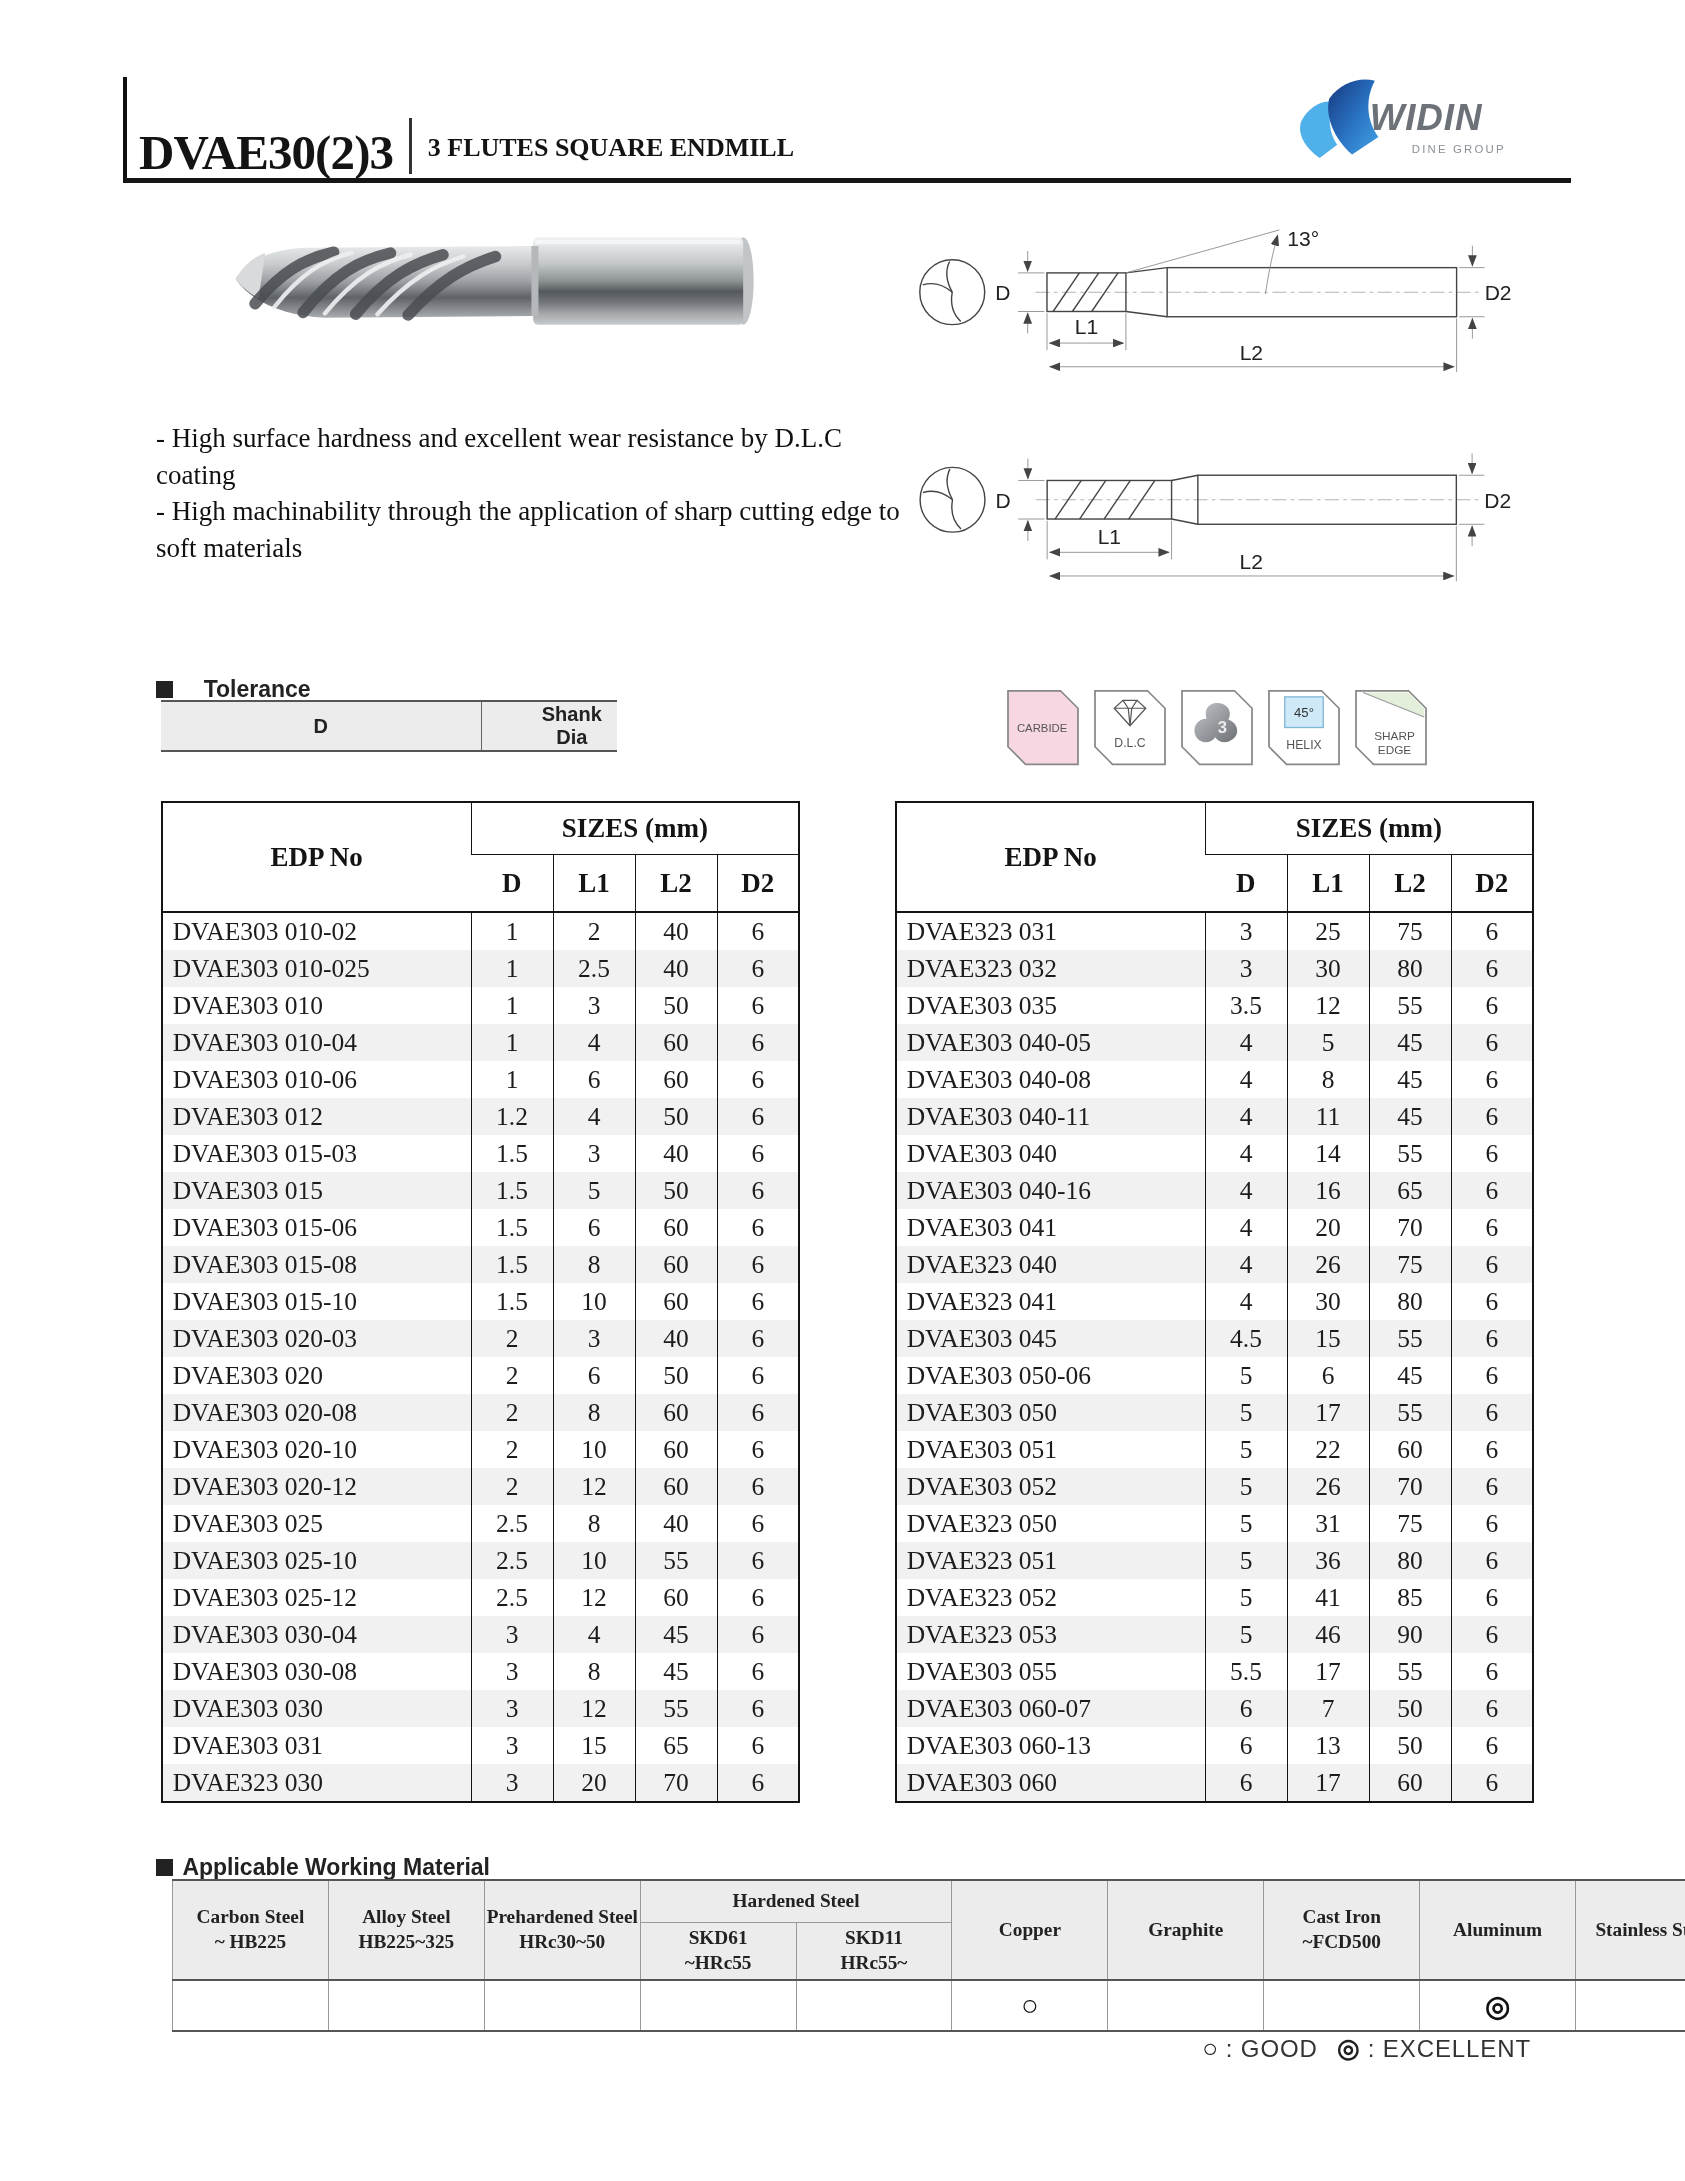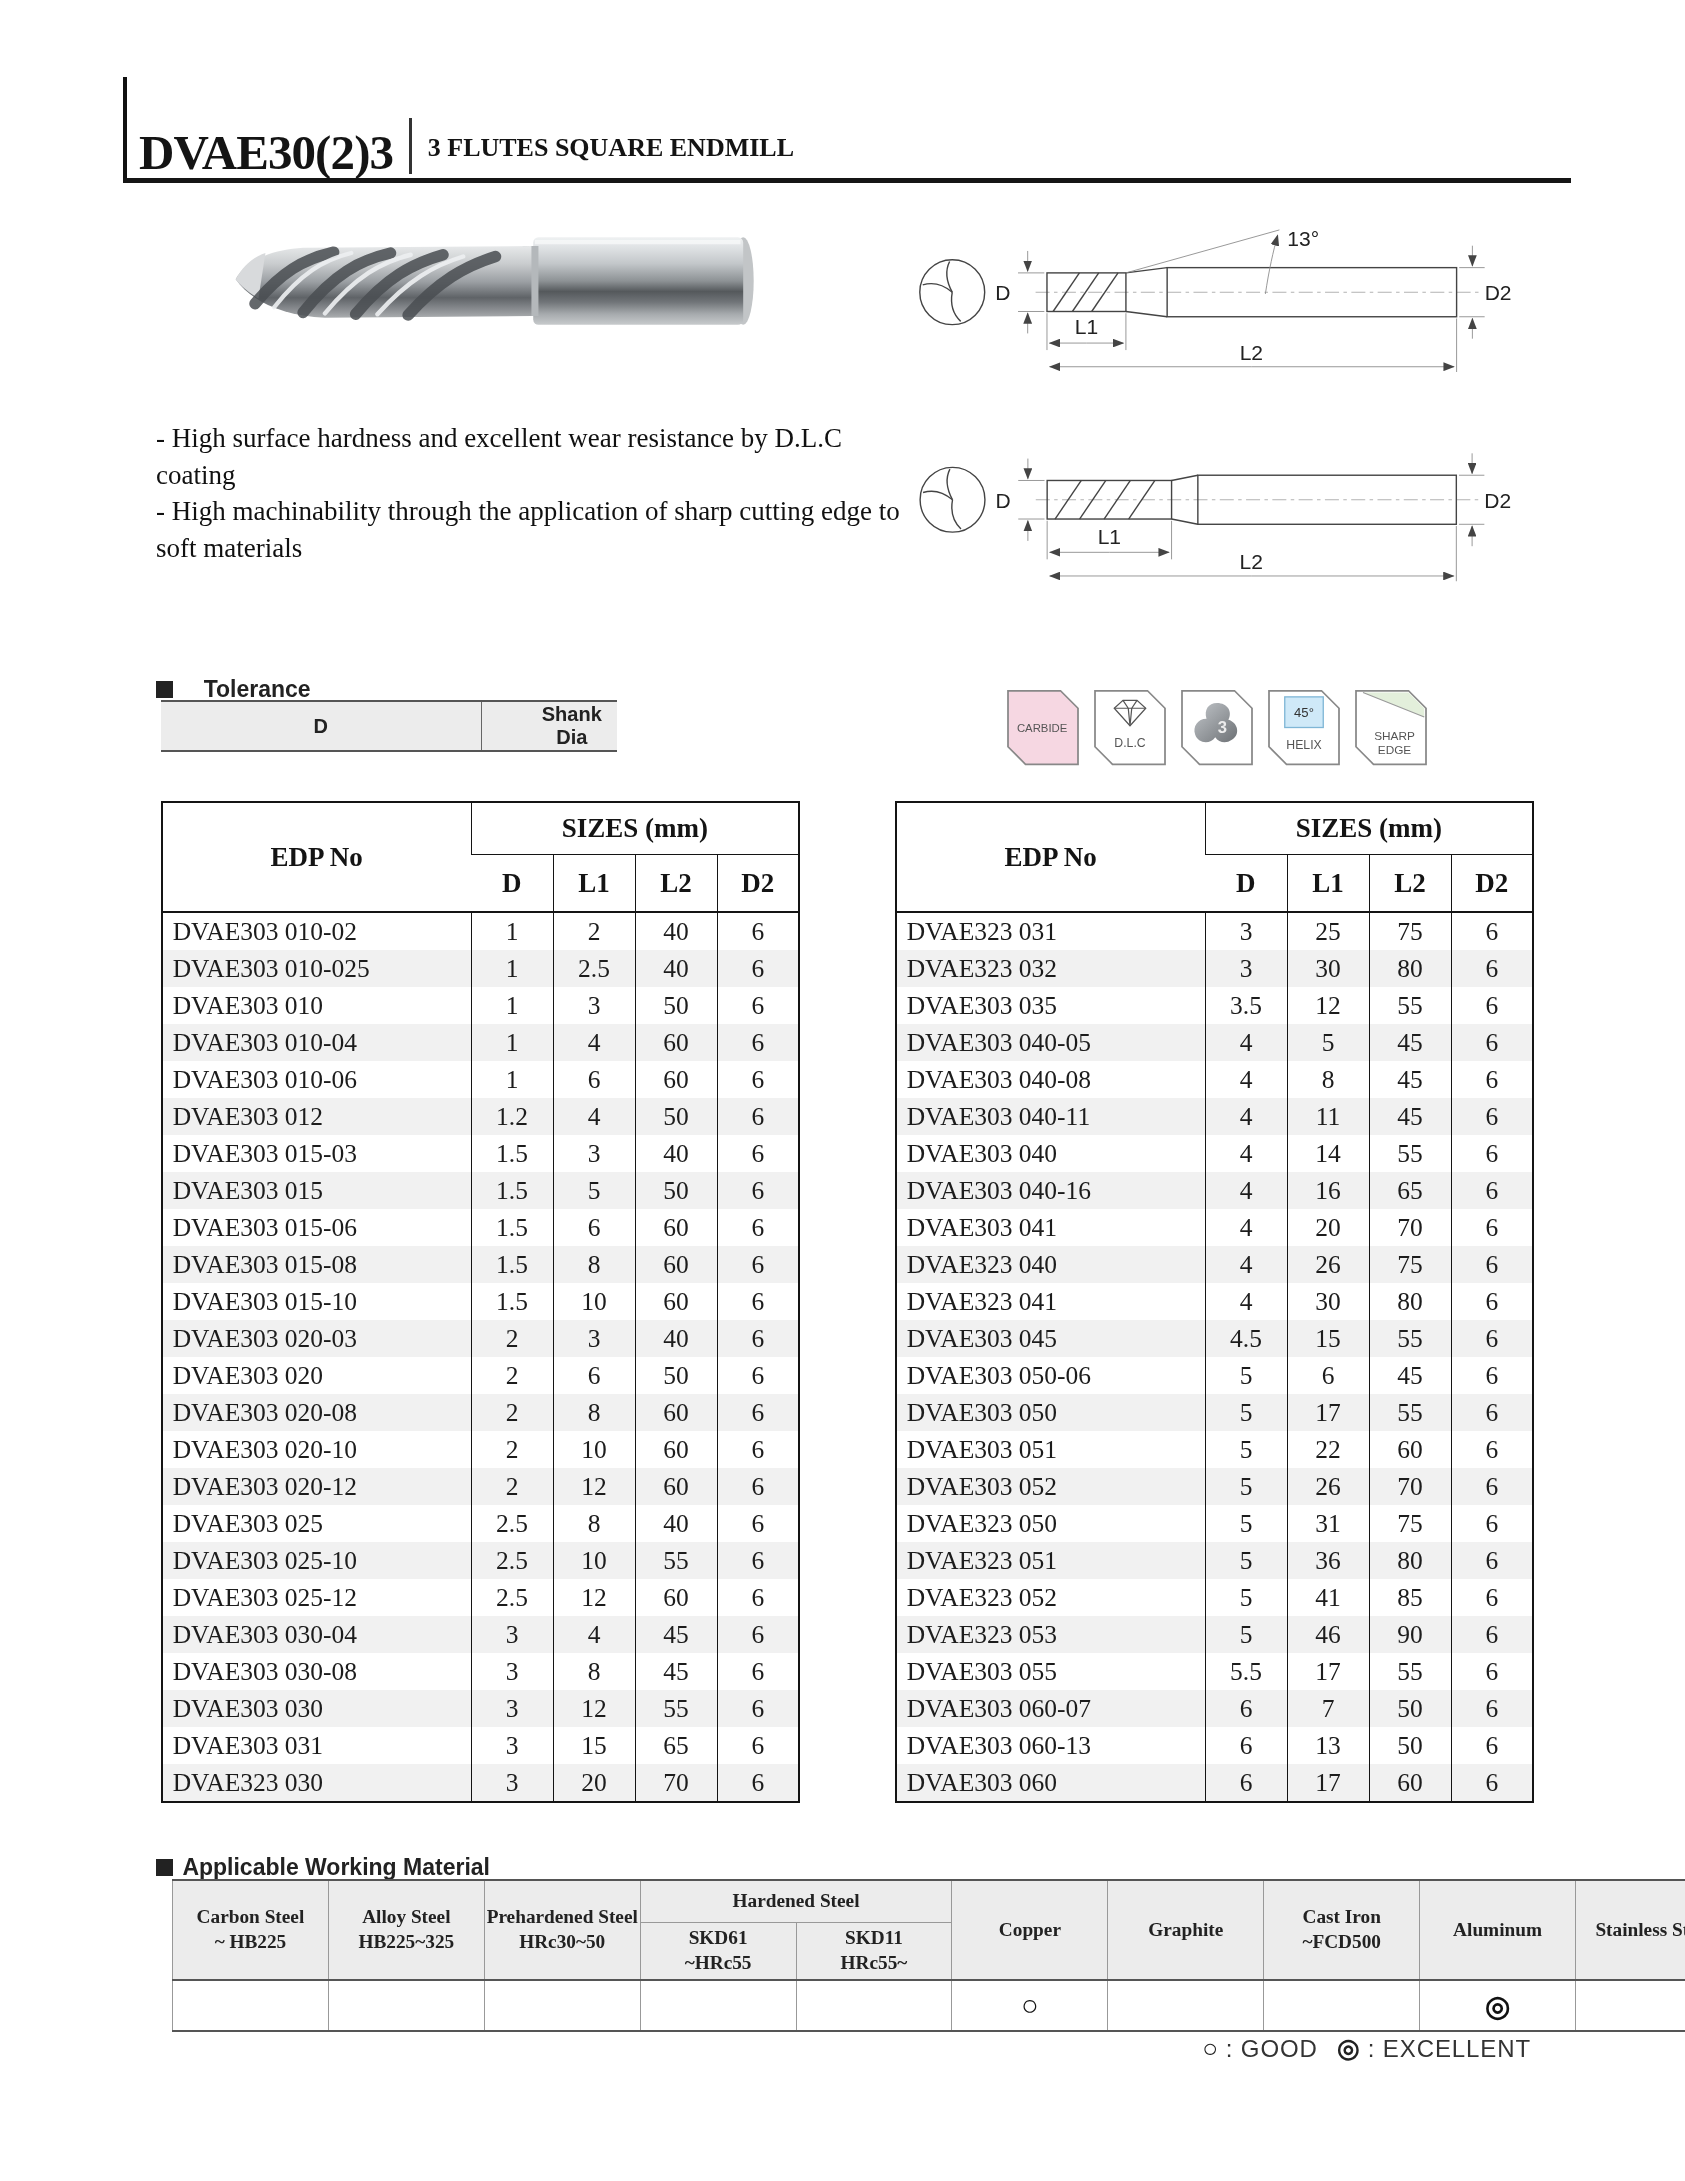--- a/index.html
+++ b/index.html
@@ -80,20 +80,35 @@
 </head>
 <body>
 
 <div class="page">
 
   <div class="v-bar"></div>
   <div class="title-row">
     <span class="model">DVAE30(2)3</span>
     <span class="title-div"></span>
     <span class="subtitle">3 FLUTES SQUARE ENDMILL</span>
+  </div>
+  <div class="logo">
+    <svg viewBox="0 0 300 115" width="263" height="101">
+      <defs>
+        <linearGradient id="lgB" x1="0" y1="0" x2="1" y2="1">
+          <stop offset="0" stop-color="#16387f"></stop>
+            <stop offset="0.55" stop-color="#2a74c4"></stop>
+            <stop offset="1" stop-color="#43a4e6"></stop>
+        </linearGradient>
+      </defs>
+      <path d="M14,56 C22,40 38,31 51,34 C44,50 45,68 55,83 L35,98 C18,86 9,70 14,56 Z" fill="#4fb0ea"></path>
+      <path d="M46,30 C59,12 81,5 98,10 C87,30 88,55 102,74 L72,94 C50,75 41,48 46,30 Z" fill="url(#lgB)"></path>
+      <text x="92" y="66" font-family="Liberation Sans, sans-serif" font-size="42" font-weight="bold" font-style="italic" fill="#6d7278" letter-spacing="1">WIDIN</text>
+      <text x="140" y="92" font-family="Liberation Sans, sans-serif" font-size="13" fill="#8a9097" letter-spacing="2.5">DINE GROUP</text>
+    </svg>
   </div>
   <div class="header-rule"></div>
 
   <div class="photo">
     <svg viewBox="0 0 615 160" width="540" height="140">
       <defs>
         <linearGradient id="shG" x1="0" y1="0" x2="0" y2="1">
           <stop offset="0" stop-color="#eff1f2"></stop>
             <stop offset="0.12" stop-color="#dfe2e4"></stop>
           <stop offset="0.3" stop-color="#c3c7ca"></stop>

